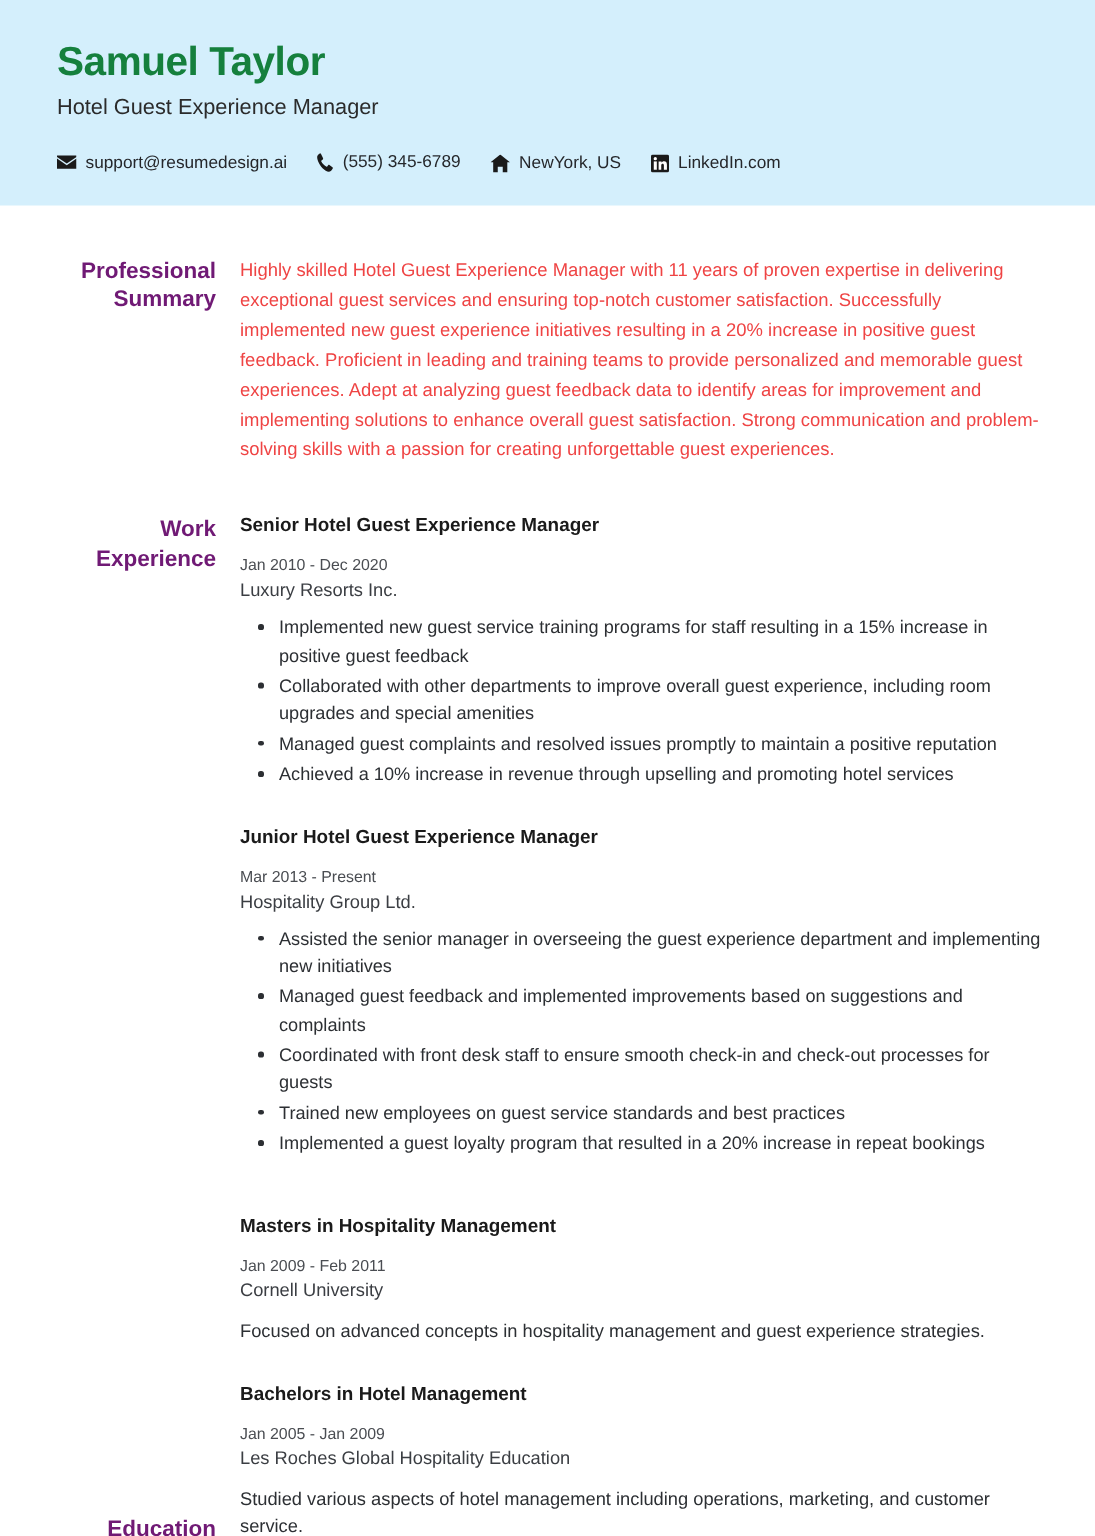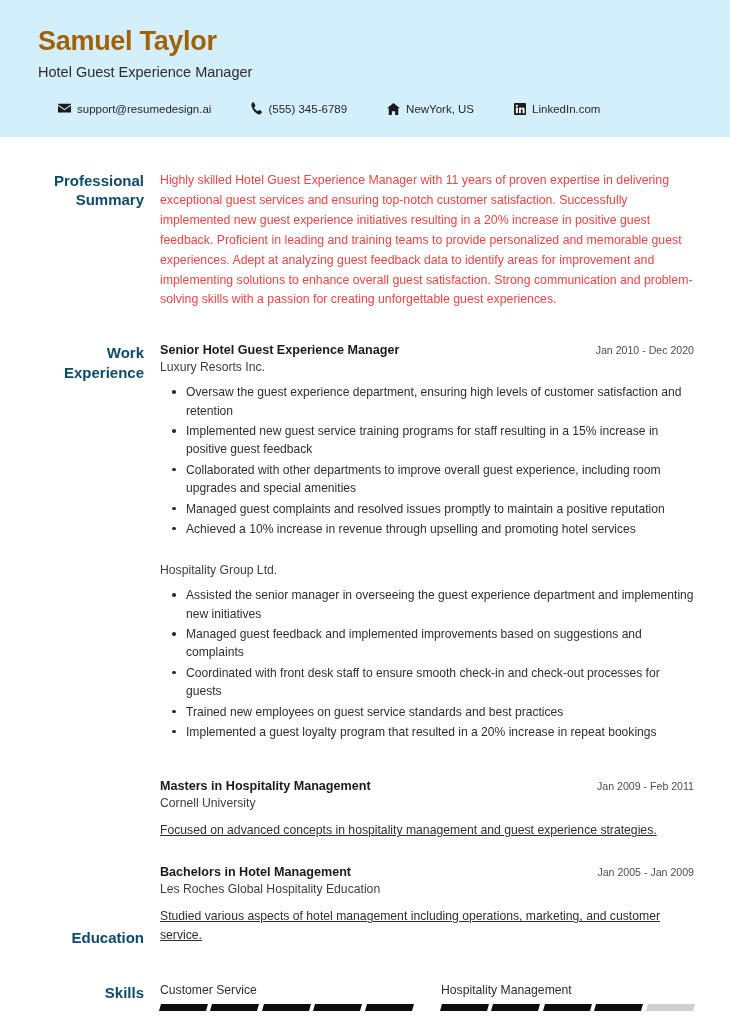--- a/index.html
+++ b/index.html
@@ -14,64 +14,62 @@
 
   
   .header {
     background: #d4effc;
     height: 137px;
     padding: 26px 36px 0 38px;
   }
   .full-name {
     font-size: 27px;
     font-weight: bold;
-    color: #a16207;
+    color: #15803d;
     letter-spacing: -0.3px;
     line-height: 1.15;
   }
   .job-title {
     font-size: 14.5px;
     color: #2b2b2b;
     margin-top: 7px;
     font-weight: normal;
   }
   .contact-row {
     display: flex;
     align-items: center;
     margin-top: 22px;
     gap: 20px;
     flex-wrap: nowrap;
   }
   .contact-item {
     display: flex;
-    align-items: center;
     gap: 6px;
     font-size: 11.5px;
     color: #25272b;
     white-space: nowrap;
-    margin-left: 20px;
   }
   .contact-item svg { display: block; flex: 0 0 auto; }
 
   
   .body-wrap { padding: 0 36px 0 38px; }
 
   .section {
     display: flex;
     align-items: flex-start;
     width: 100%;
   }
   .section-label {
     width: 122px;
     flex: 0 0 122px;
     text-align: right;
     padding-right: 16px;
     font-size: 15px;
     font-weight: bold;
-    color: #0c4a6e;
+    color: #701a75;
     line-height: 1.28;
   }
   .section-content {
     flex: 1 1 auto;
     min-width: 0;
   }
 
   
   .summary-sec { margin-top: 34px; }
   .summary-text {
@@ -83,20 +81,21 @@
 
   
   .exp-sec { margin-top: 33px; }
   .entry { margin-bottom: 2px; }
   .entry + .entry { margin-top: 25px; }
   .entry-head {
     display: flex;
     align-items: baseline;
     justify-content: space-between;
     gap: 14px;
+    flex-direction: column;
   }
   .entry-title {
     font-size: 12.6px;
     font-weight: bold;
     color: #1a1a1a;
   }
   .entry-date {
     font-size: 10.6px;
     color: #4a4d52;
     white-space: nowrap;
@@ -127,21 +126,20 @@
     width: 3.5px;
     height: 3.5px;
     border-radius: 50%;
     background: #2c2f33;
   }
   .entry-desc {
     font-size: 12.2px;
     line-height: 1.55;
     color: #2c2f33;
     margin-top: 11px;
-    text-decoration: underline;
   }
 
   .edu-sec { margin-top: 36px; align-items: flex-end; }
 
   
   .skills-sec { margin-top: 36px; }
   .skills-grid {
     display: grid;
     grid-template-columns: 1fr 1fr;
     column-gap: 28px;
@@ -229,28 +227,31 @@
     <div class="section exp-sec">
       <div class="section-label">Work Experience</div>
       <div class="section-content">
           <div class="entry">
             <div class="entry-head">
               <div class="entry-title">Senior Hotel Guest Experience Manager</div>
               <div class="entry-date">Jan 2010 - Dec 2020</div>
             </div>
             <div class="entry-org">Luxury Resorts Inc.</div>
             <ul class="bullets">
-              <li>Oversaw the guest experience department, ensuring high levels of customer satisfaction and retention</li>
               <li>Implemented new guest service training programs for staff resulting in a 15% increase in positive guest feedback</li>
               <li>Collaborated with other departments to improve overall guest experience, including room upgrades and special amenities</li>
               <li>Managed guest complaints and resolved issues promptly to maintain a positive reputation</li>
               <li>Achieved a 10% increase in revenue through upselling and promoting hotel services</li>
             </ul>
           </div>
           <div class="entry">
+            <div class="entry-head">
+              <div class="entry-title">Junior Hotel Guest Experience Manager</div>
+              <div class="entry-date">Mar 2013 - Present</div>
+            </div>
             <div class="entry-org">Hospitality Group Ltd.</div>
             <ul class="bullets">
               <li>Assisted the senior manager in overseeing the guest experience department and implementing new initiatives</li>
               <li>Managed guest feedback and implemented improvements based on suggestions and complaints</li>
               <li>Coordinated with front desk staff to ensure smooth check-in and check-out processes for guests</li>
               <li>Trained new employees on guest service standards and best practices</li>
               <li>Implemented a guest loyalty program that resulted in a 20% increase in repeat bookings</li>
             </ul>
           </div>
         </div>

